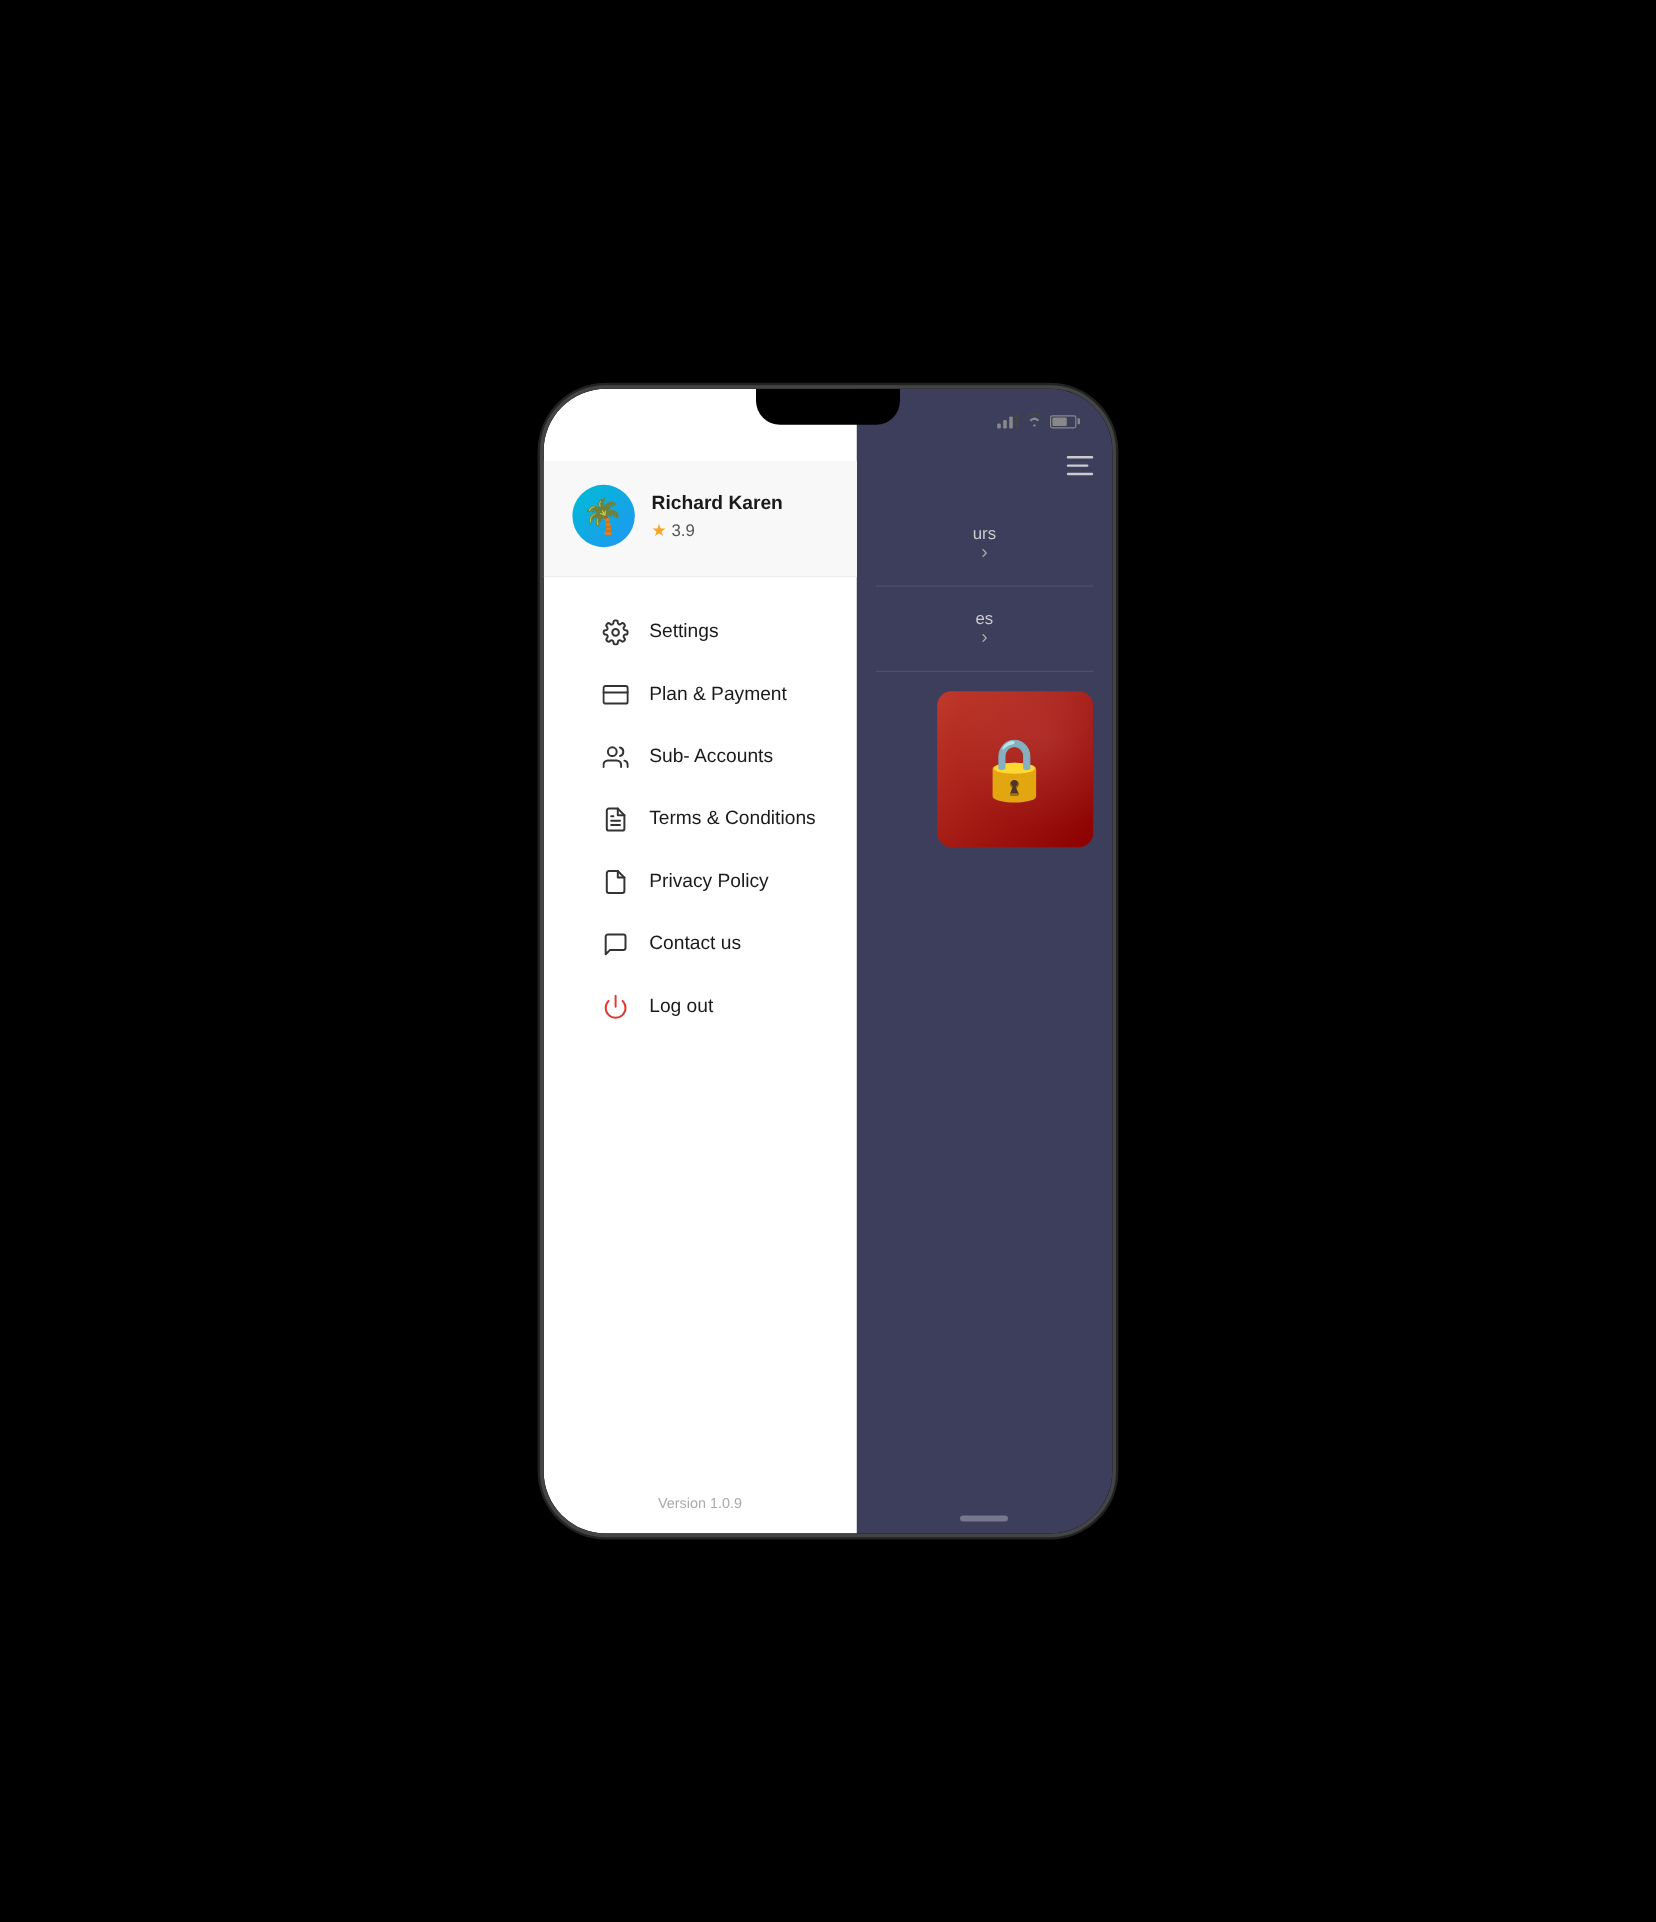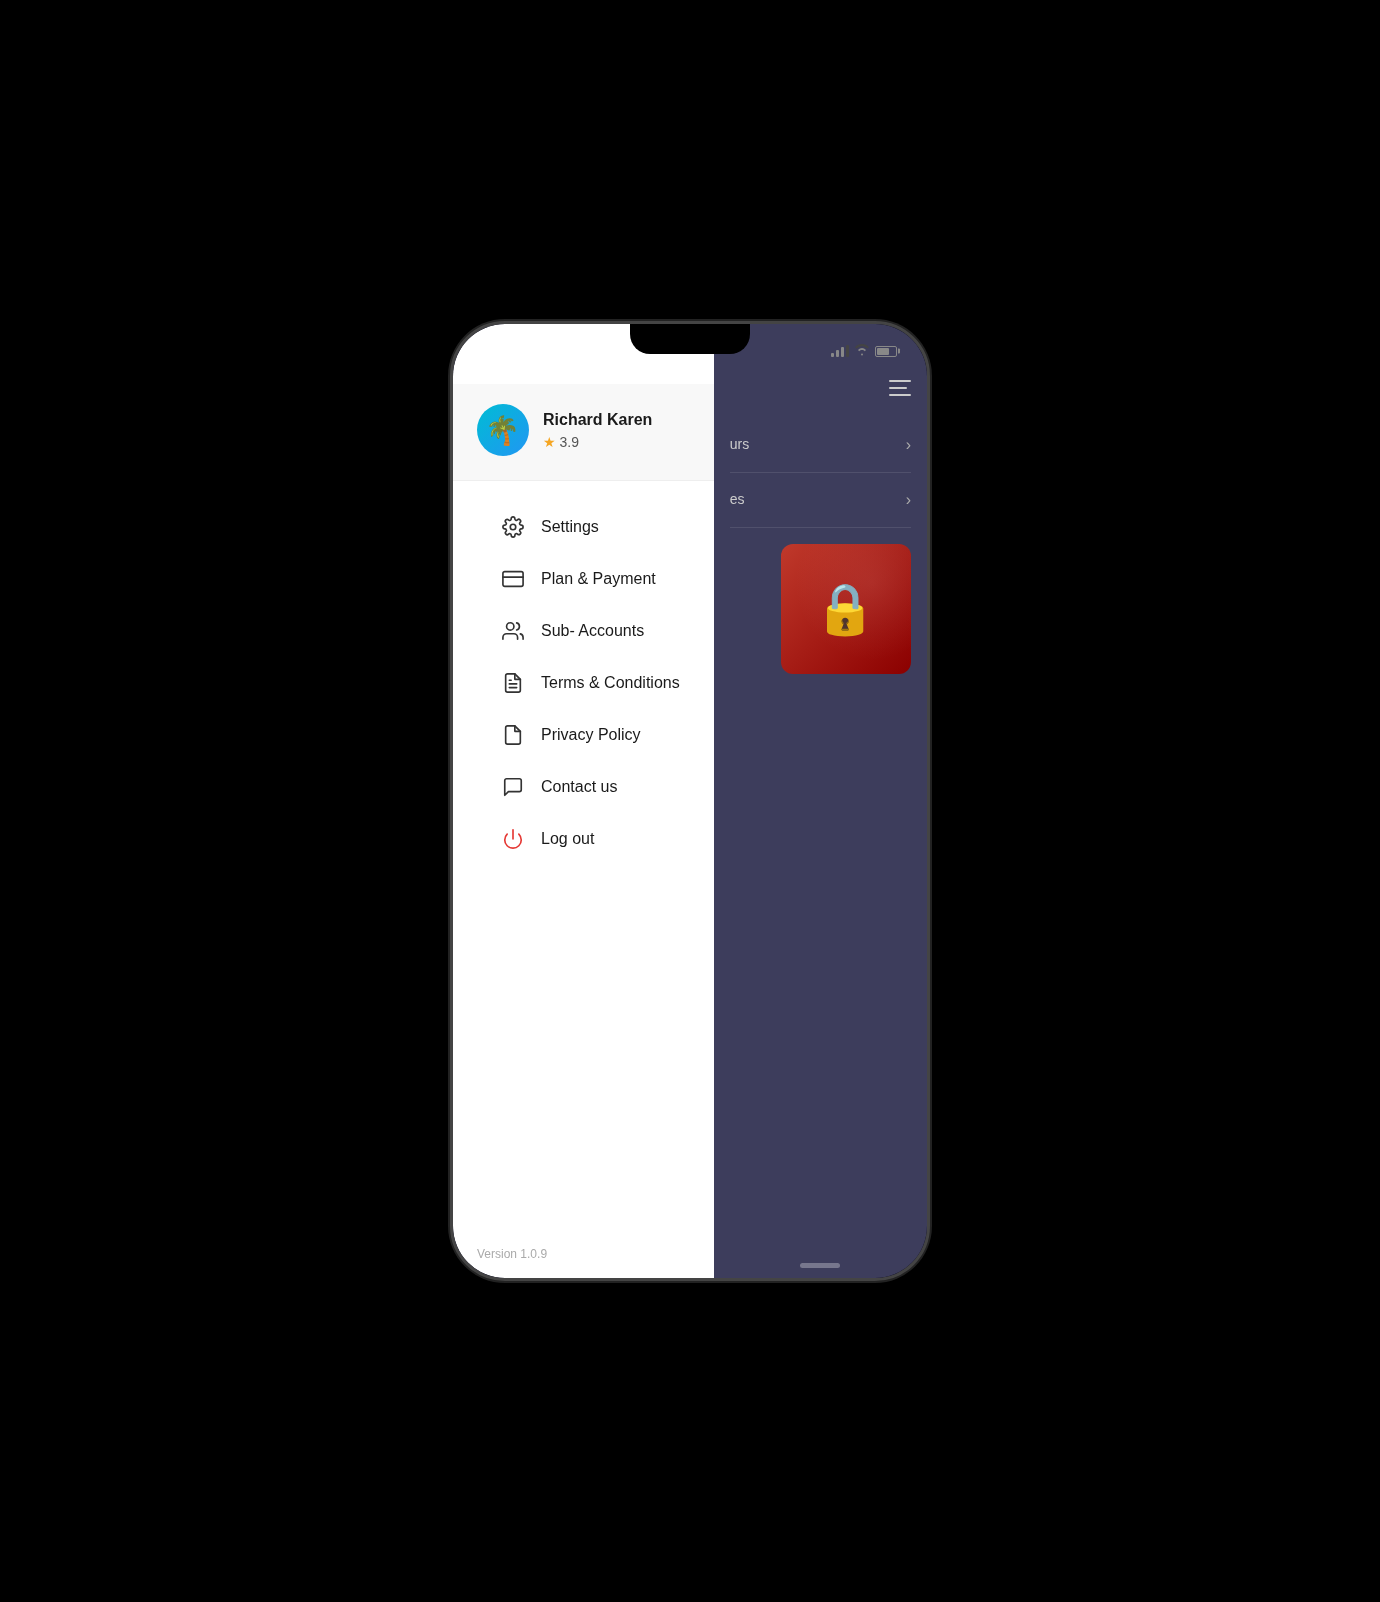--- a/index.html
+++ b/index.html
@@ -254,20 +254,21 @@
     .menu-item.active .menu-icon svg circle {
       stroke: #fff;
     }
 
     .logout-icon svg path {
       stroke: #e53935;
     }
 
     .drawer-footer {
       padding: 16px 24px;
+      text-align: center;
     }
 
     .version-text {
       font-size: 12px;
       color: #aaa;
     }
 
     
     .app-bg {
       flex: 1;
@@ -309,23 +310,25 @@
       flex: 1;
       padding: 10px 16px;
       display: flex;
       flex-direction: column;
       gap: 0;
     }
 
     .app-item {
       display: flex;
       justify-content: space-between;
+      align-items: center;
       padding: 18px 0;
       border-bottom: 1px solid rgba(255,255,255,0.1);
       cursor: pointer;
+      flex-direction: column;
     }
 
     .app-item-text {
       font-size: 14px;
       color: #ccc;
     }
 
     .chevron-right {
       color: #aaa;
       font-size: 16px;

